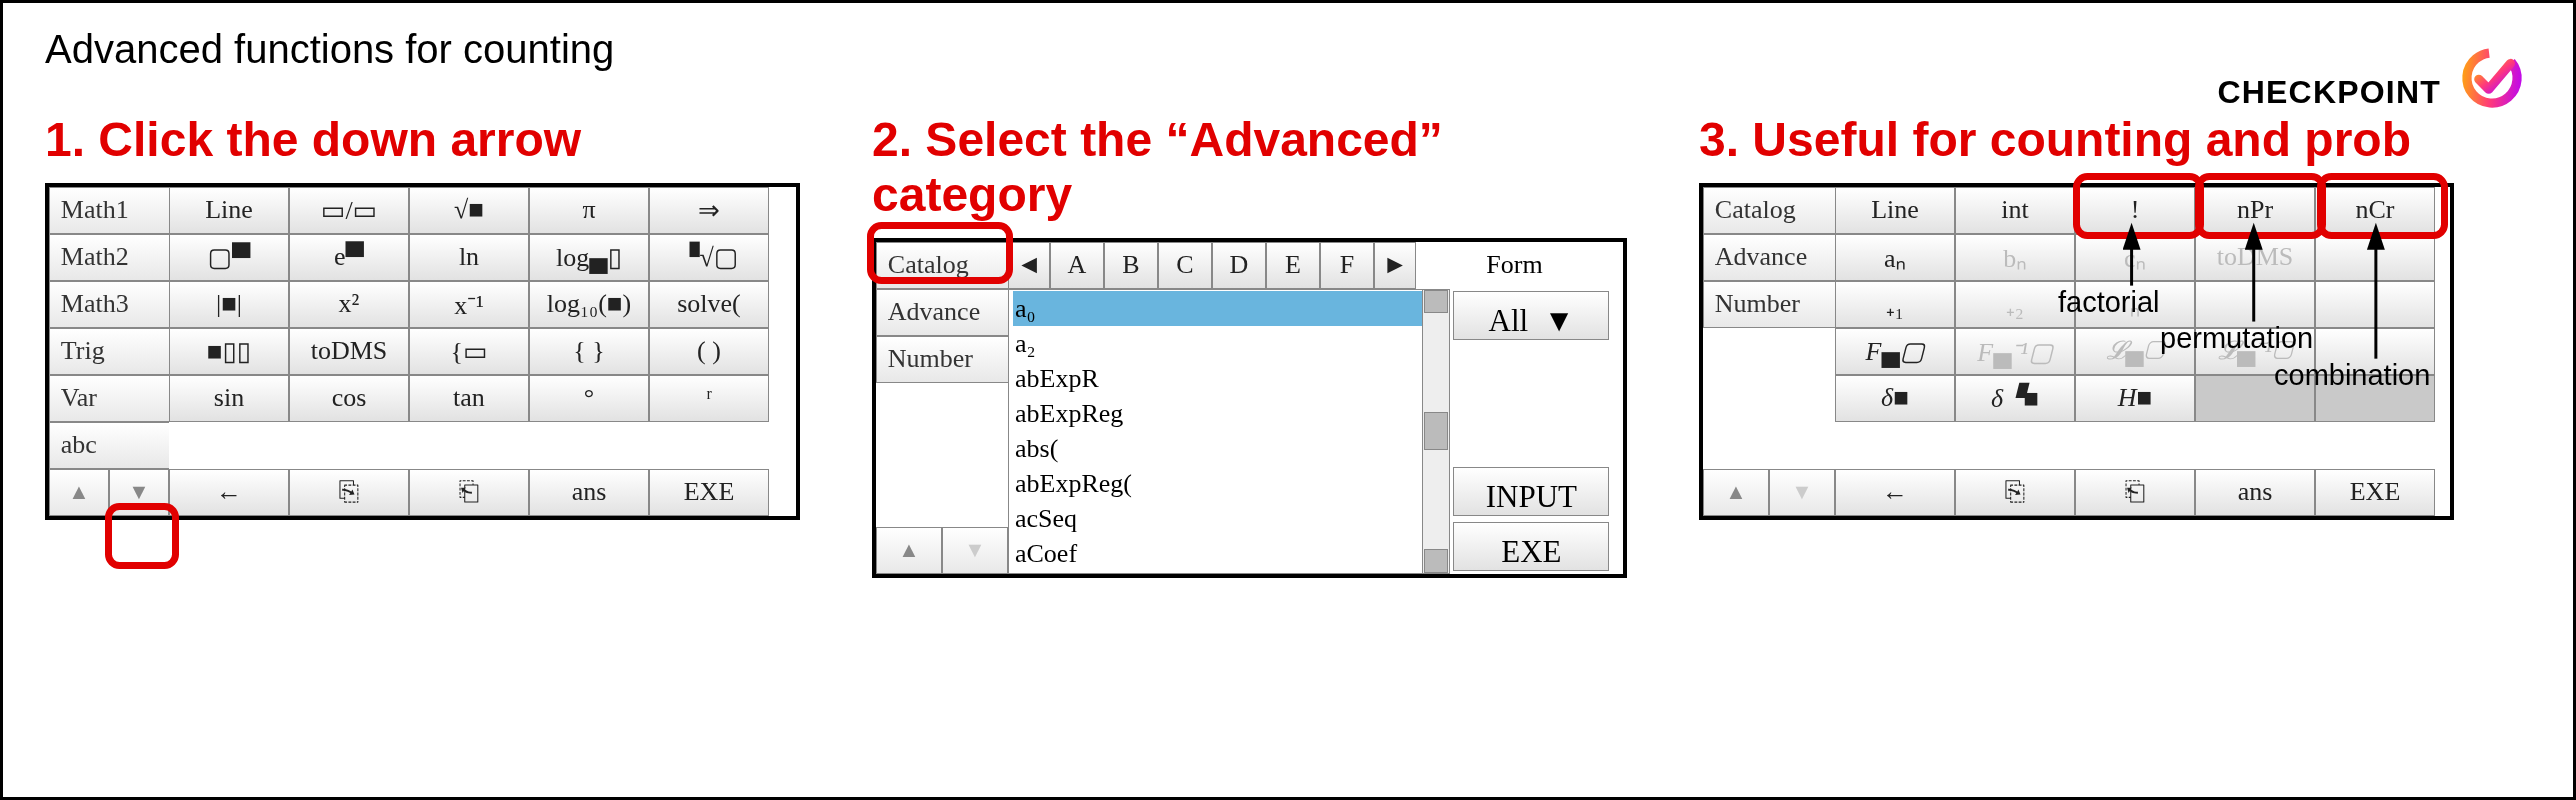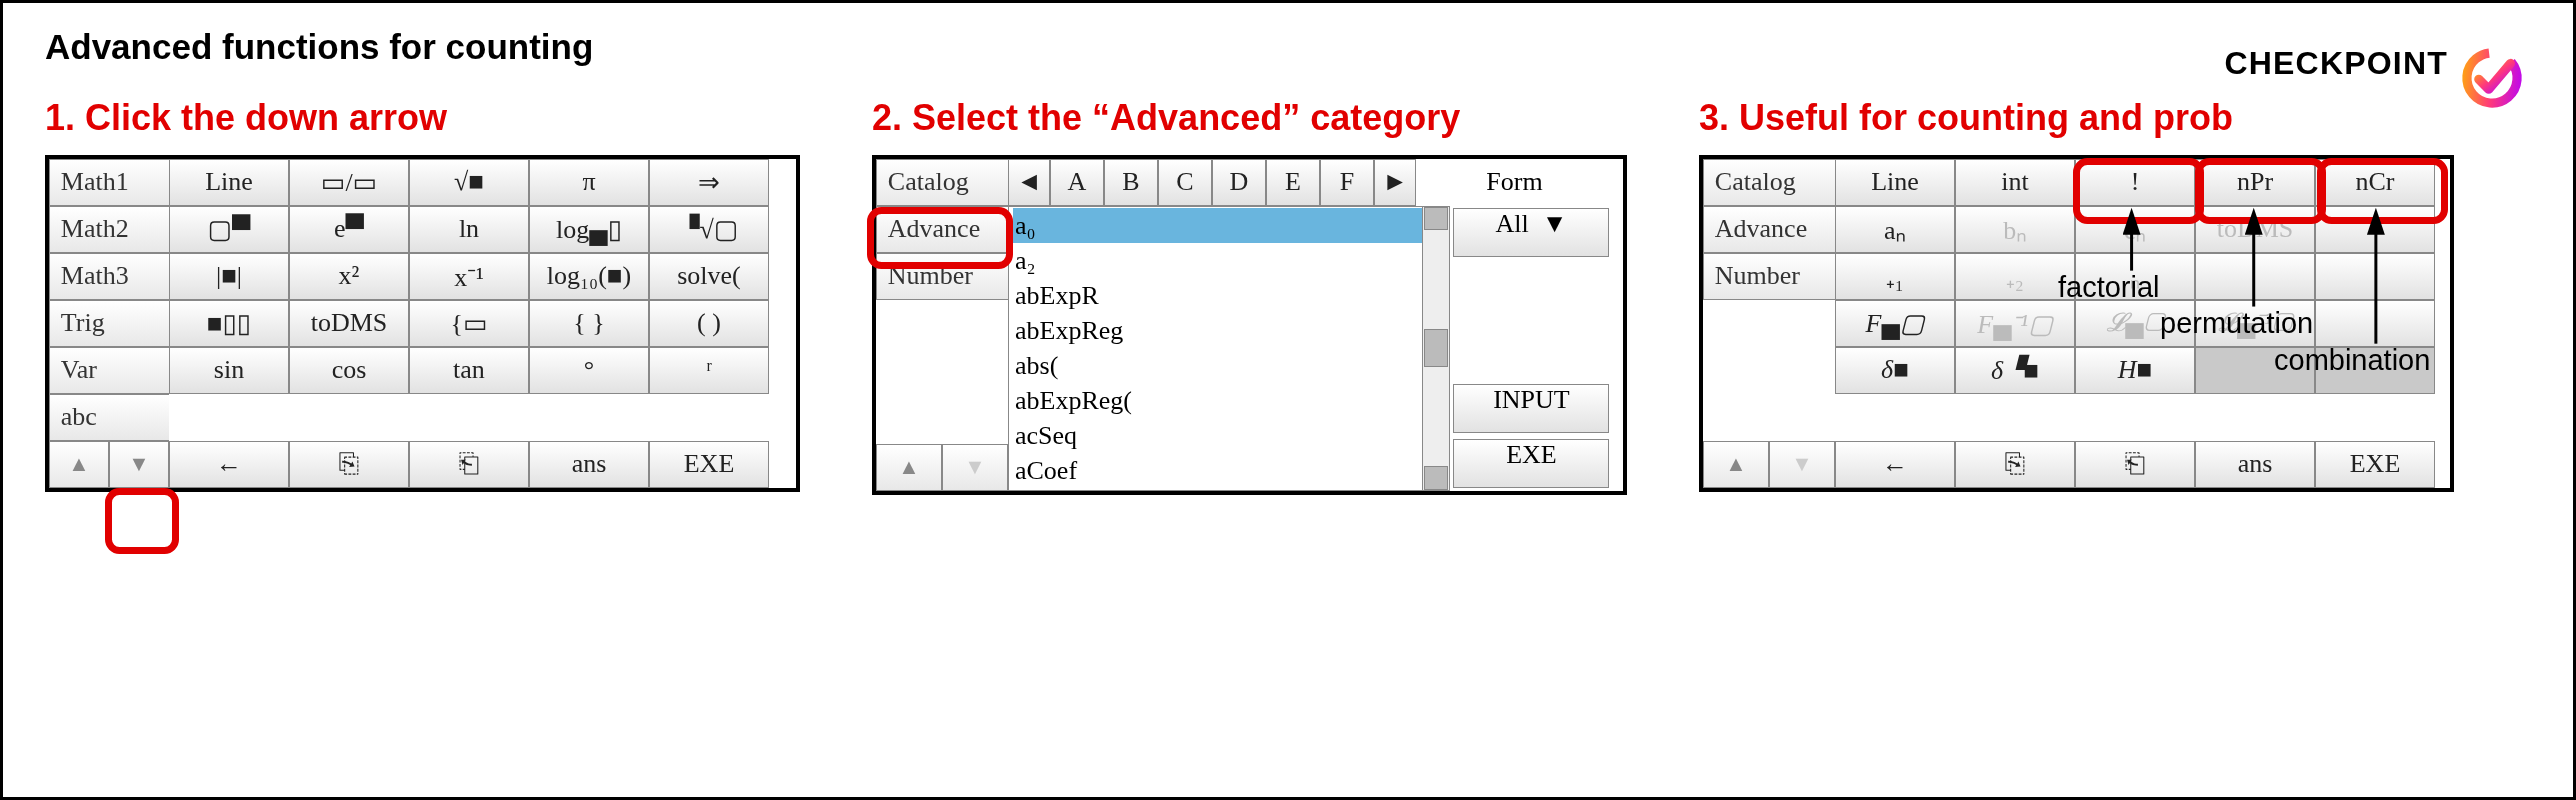--- a/index.html
+++ b/index.html
@@ -1,39 +1,39 @@
 <!DOCTYPE html>
 <html style="font-size:9.6px"><head>
 <meta charset="utf-8">
 <style>
 html,body{margin:0;padding:0}
 body{font-family:Arial,Helvetica,sans-serif;background:#fff}
 .page{border:3.6px solid #000;box-sizing:border-box;width:2576px;height:800px;padding:24px 42px;position:relative}
-.title{font-size:35px;font-weight:700;margin:0 0 24px}
-.logo{position:absolute;top:42px;right:48px;display:flex;align-items:flex-start;gap:11px}
+.title{font-size:40px;font-weight:400;margin:0 0 34px}
+.logo{position:absolute;top:42px;right:48px;display:flex;align-items:flex-end;gap:18px}
 .logo span{font-size:32px;font-weight:800;letter-spacing:1.2px}
 .logo svg{width:66px;height:66px}
 .cols{display:flex;gap:72px}
 .col{flex:0 0 auto}
-.step{color:#e10000;font-size:36px;font-weight:700;margin:6px 0 15.6px}
+.step{color:#e10000;font-size:48px;font-weight:700;margin:6px 0 15.6px}
 .calc{border:4.8px solid #000;background:#fff;display:flex;font-family:"Times New Roman",serif}
 .tabs{display:flex;flex-direction:column}
 .tab{border:1.8px solid #888;border-right:none;background:linear-gradient(#fff,#e8e8e8);font-size:26px;padding:4.8px 10.8px;color:#333;display:flex;align-items:center;height:47px;box-sizing:border-box;min-width:108px}
 .tabs .arrows{display:flex;height:47px}
 .tabs .arrows div{flex:1;border:1.8px solid #888;background:linear-gradient(#fff,#e8e8e8);display:flex;align-items:center;justify-content:center;font-size:21.6px;color:#888}
 .grid{display:grid}
 .kbtn{border:1.8px solid #888;background:linear-gradient(#fff,#e2e2e2);display:flex;align-items:center;justify-content:center;font-size:26px;color:#222;position:relative;box-sizing:border-box}
 .kbtn.ghost{color:#bbb}
 .kbtn.dark{background:#c9c9c9}
 .hl{position:absolute;border:7.2px solid #e10000;border-radius:14.4px;pointer-events:none}
 .listbox{border:1.8px solid #888;background:#fff;font-size:26px;line-height:1.35;padding:1.2px 3.6px;position:relative}
 .listbox .sel{background:#69b5de;display:block;padding:0 2.4px}
 .sb{position:absolute;right:0;top:0;bottom:0;width:26px;background:#eee;display:flex;flex-direction:column;justify-content:space-between;align-items:center;border-left:1.8px solid #888}
 .sb div{width:21.6px;height:21.6px;background:#bbb;border:1.2px solid #888}
-.sidebtn{border:1.8px solid #888;background:linear-gradient(#fff,#e2e2e2);display:flex;align-items:flex-start;justify-content:center;font-size:26px;height:47px}
+.sidebtn{border:1.8px solid #888;background:linear-gradient(#fff,#e2e2e2);display:flex;align-items:flex-end;justify-content:center;font-size:31px;height:47px}
 .ann{position:absolute;font-family:Arial,sans-serif;font-size:29px}
 </style>
 </head>
 <body>
 
 <div class="page">
   <h1 class="title">Advanced functions for counting</h1>
   <div class="logo">
     <span>CHECKPOINT</span>
     <svg viewBox="0 0 100 100">

